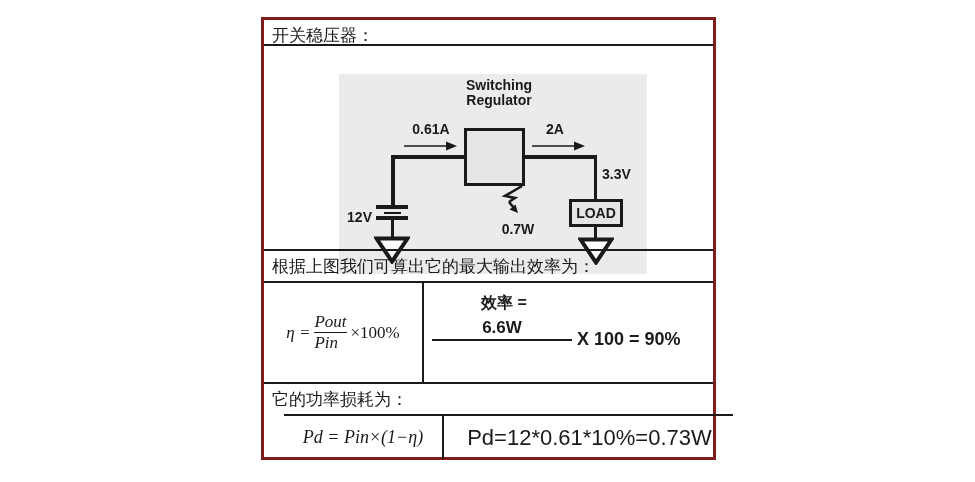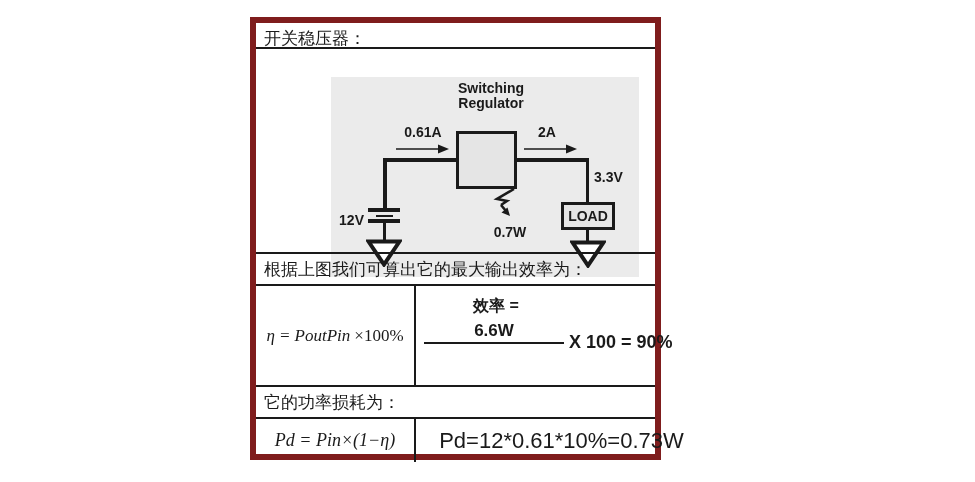--- a/index.html
+++ b/index.html
@@ -1,46 +1,46 @@
 <!DOCTYPE html>
 <html><head>
 <meta charset="utf-8">
 <style>
   html,body{margin:0;padding:0;background:#fff;}
   .canvas{position:relative;width:975px;height:482px;background:#ffffff;overflow:hidden;
           font-family:"Liberation Sans","DejaVu Sans",sans-serif;color:#1a1a1a;}
-  .tbl{position:absolute;left:250px;top:17px;width:411px;height:443px;
-       border:6px solid #7f1d1d;box-sizing:border-box;background:#fff;}
+  .tbl{position:absolute;left:261px;top:17px;width:455px;height:443px;
+       border:3px solid #7f1d1d;box-sizing:border-box;background:#fff;}
   .row{position:absolute;left:0;width:100%;box-sizing:border-box;}
   .r-border-top{border-top:2px solid #1a1a1a;}
   .cjk-serif{font-family:"Liberation Serif","DejaVu Serif",serif;font-size:17px;}
   .caption-row{padding:4px 0 0 8px;}
   
   .row1{top:0;height:24px;}
   .row2{top:24px;height:205px;}
   .row3{top:229px;height:32px;}
   .row4{top:261px;height:101px;}
   .row5{top:362px;height:32px;}
-  .row6{top:394px;height:45px;}
+  .row6{top:394px;height:45px;margin-left:20px;}
   
   .panel{position:absolute;left:75px;top:28px;width:308px;height:200px;background:#ebebeb;}
   .dg{position:absolute;}
   .blk-label{font-weight:bold;font-size:14px;line-height:15px;}
   .wire{position:absolute;background:#1a1a1a;}
   .comp-box{position:absolute;border:3px solid #1a1a1a;background:#e5e5e5;box-sizing:border-box;}
   .center{text-align:center;}
   .right{text-align:right;}
   
   .cell-left{position:absolute;left:0;top:0;width:160px;height:100%;
              border-right:2px solid #1a1a1a;box-sizing:border-box;
              display:flex;align-items:center;justify-content:center;}
   .cell-right{position:absolute;left:160px;top:0;width:291px;height:100%;}
   .math{font-family:"Liberation Serif","DejaVu Serif",serif;font-style:italic;
         font-size:17px;display:flex;align-items:center;gap:4px;}
-  .frac{display:inline-flex;flex-direction:row;align-items:flex-start;line-height:1.05;}
+  .frac{display:inline-flex;flex-direction:column;align-items:flex-start;line-height:1.05;}
   .frac .bar{width:100%;height:0;border-top:1.6px solid #1a1a1a;margin:1px 0;}
   .eff-label{position:absolute;left:0;top:10px;width:160px;text-align:center;
              font-weight:bold;font-size:16px;}
   .eff-frac{position:absolute;left:8px;top:35px;width:140px;text-align:center;}
   .eff-frac .num{font-weight:bold;font-size:17px;line-height:19px;}
   .eff-frac .fbar{height:0;border-top:2.4px solid #1a1a1a;margin:2px 0 1px 0;}
   .eff-frac .den{font-weight:bold;font-size:17px;line-height:19px;}
   .eff-suffix{position:absolute;left:153px;top:46px;font-weight:bold;font-size:18px;}
   .pd-calc{display:flex;align-items:center;justify-content:center;height:100%;
            font-size:22px;font-weight:normal;}

